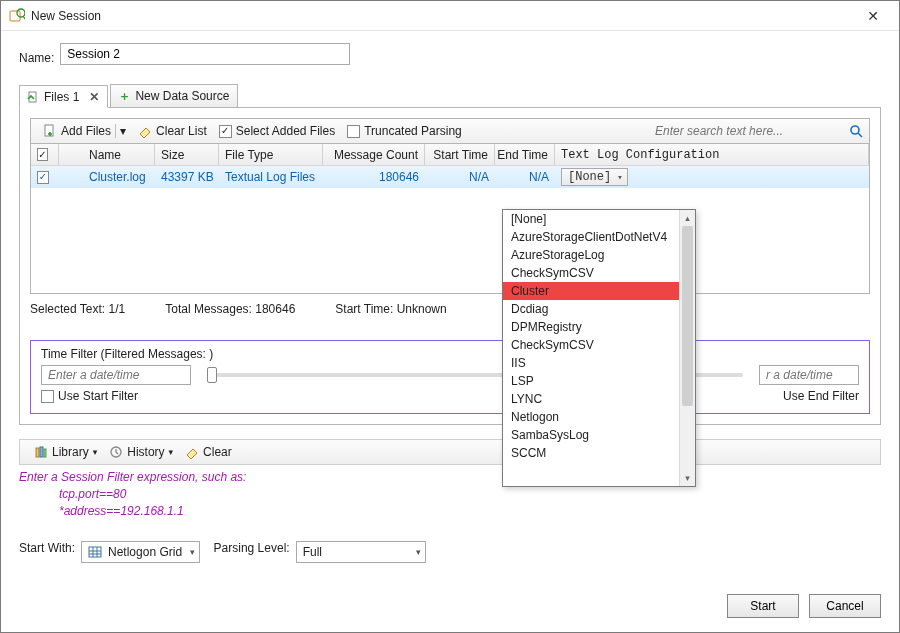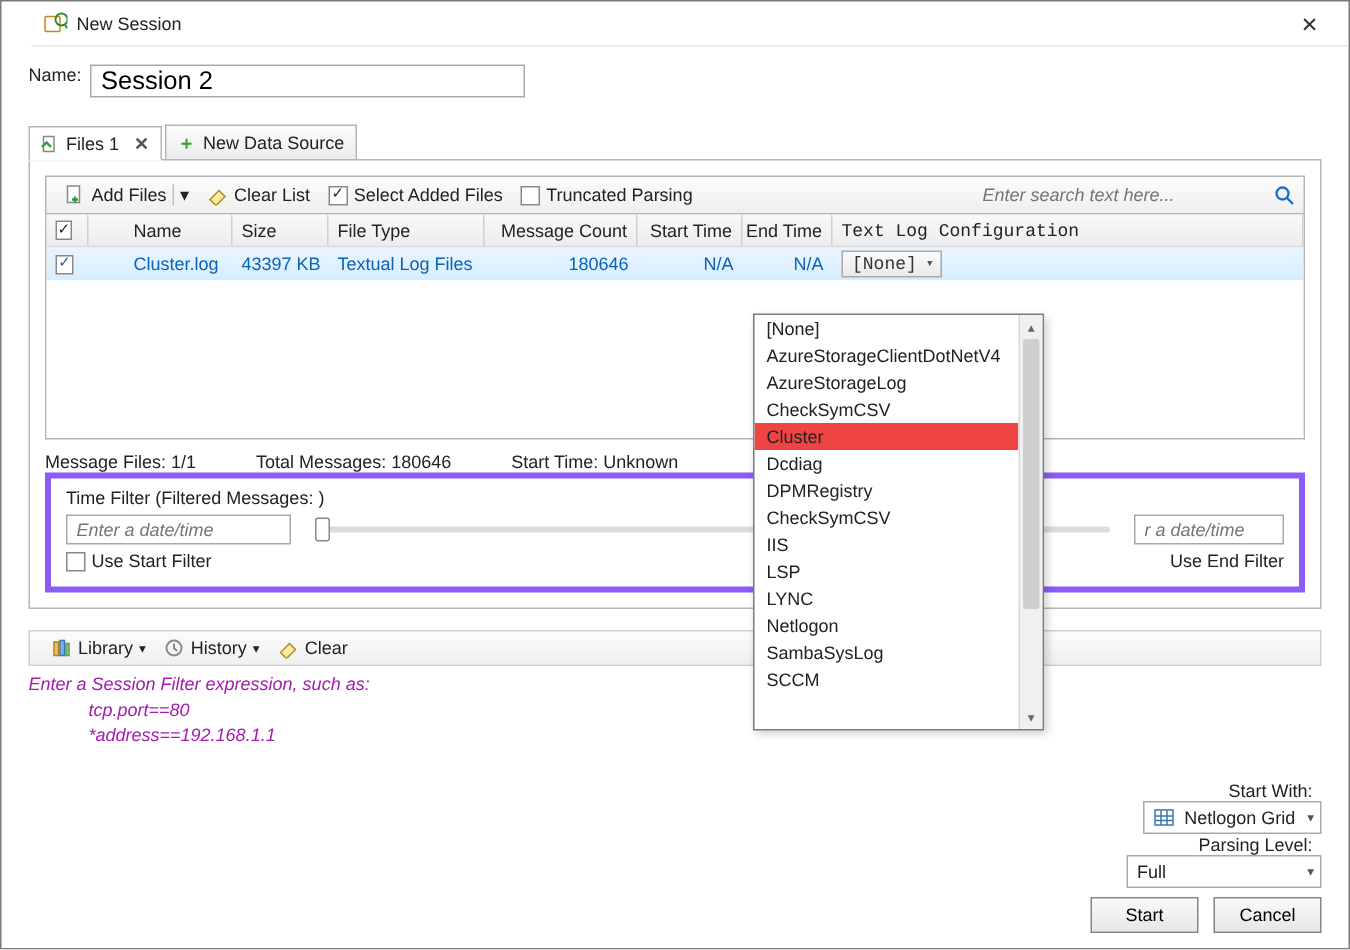--- a/index.html
+++ b/index.html
@@ -17,31 +17,30 @@
     display: flex;
     flex-direction: column;
     position: relative;
   }
   .titlebar {
     height: 30px;
     display: flex;
     align-items: center;
     padding: 0 6px 0 8px;
     border-bottom: 1px solid #e5e5e5;
-    margin-left: 20px;
   }
   .titlebar .icon { width: 16px; height: 16px; margin-right: 6px; }
   .titlebar .title { flex: 1; font-size: 12px; }
   .titlebar .close { width: 40px; text-align: center; cursor: pointer; font-size: 14px; color: #333; }
   .body { flex: 1; display: flex; flex-direction: column; padding: 12px 18px 14px 18px; overflow:hidden;}
-  .row { display: flex; align-items: flex-start; }
+  .row { display: flex; align-items: flex-end; }
   .label { margin-right: 6px; }
   input.text, input.placeholder {
     font-family: inherit;
-    font-size: 17px;
+    font-size: 12px;
     border: 1px solid #a9a9a9;
     height: 22px;
     padding: 1px 6px;
   }
   .name-input { width: 290px; }
   
   .tabstrip { margin-top: 18px; display: flex; align-items: flex-end; height: 24px; }
   .tab {
     display: flex; align-items: center;
     border: 1px solid #b5b5b5;
@@ -133,41 +132,41 @@
   .dd-item { padding:2px 8px; font-size:12px; cursor:pointer;}
   .dd-item.sel { background:#ef4444;}
   .dd-scroll { width:16px; background:#f0f0f0; border-left:1px solid #dadada; position:relative;}
   .dd-scroll .sbtn{ height:16px; display:flex; align-items:center; justify-content:center; font-size:9px; color:#666;}
   .dd-scroll .thumb{ position:absolute; top:16px; left:2px; right:2px; height:180px; background:#cfcfcf; border-radius:2px;}
   
   .summary { margin-top:8px; display:flex; }
   .sum-item { margin-right:40px; }
   
   .timefilter {
-    border:4px solid #8b5cf6; margin-top:0;
+    border:1px solid #8b5cf6; margin-top:24px;
     padding:6px 10px 10px 10px;
   }
   .tf-row { display:flex; align-items:center; margin-top:4px;}
   .tf-input {
     border:1px solid #a9a9a9; height:20px; width:150px;
     font-style:italic; color:#888; padding:1px 6px; font-size:12px;
   }
   .slider-track { flex:1; height:4px; background:#dcdcdc; margin:0 16px; position:relative; border-radius:2px;}
   .slider-thumb { position:absolute; top:-6px; width:10px; height:16px; background:#fff; border:1px solid #888; border-radius:2px;}
   
   .lowtoolbar {
     margin-top:14px;
     border:1px solid #cfcfcf;
     background:linear-gradient(#fcfcfc,#efefef);
     height:26px; display:flex; align-items:center; padding:0 8px;
   }
   .hints { margin-top:4px; color:#a21caf; font-style:italic; line-height:1.4;}
   .hints .indent { margin-left:40px;}
   
-  .startrow { margin-top:22px; display:flex; align-items:flex-end;flex-direction:column;}
+  .startrow { margin-top:22px; display:flex; align-items:flex-start;}
   .combo {
     display:inline-flex; align-items:center;
     border:1px solid #a9a9a9; height:22px; padding:0 4px 0 6px;
     background:#fff; cursor:pointer; font-size:12px;
   }
   .combo .car { margin-left:8px; font-size:9px; color:#555;}
   
   .footer { display:flex; justify-content:flex-end; gap:10px; margin-top:6px;}
   .btn {
     min-width:72px; height:24px; border:1px solid #858585;
@@ -284,21 +283,21 @@
               <span>[None]</span>
               <span class="car">▾</span>
             </span>
           </div>
         </div>
         <div class="gblank"></div>
       </div>
 
       <div class="summary">
         <span class="sum-item">
-          <span>Message Files:</span>
+          <span>Selected Text:</span>
           <span>1/1</span>
         </span>
         <span class="sum-item">
           <span>Total Messages:</span>
           <span>180646</span>
         </span>
         <span class="sum-item">
           <span>Start Time:</span>
           <span>Unknown</span>
         </span>

